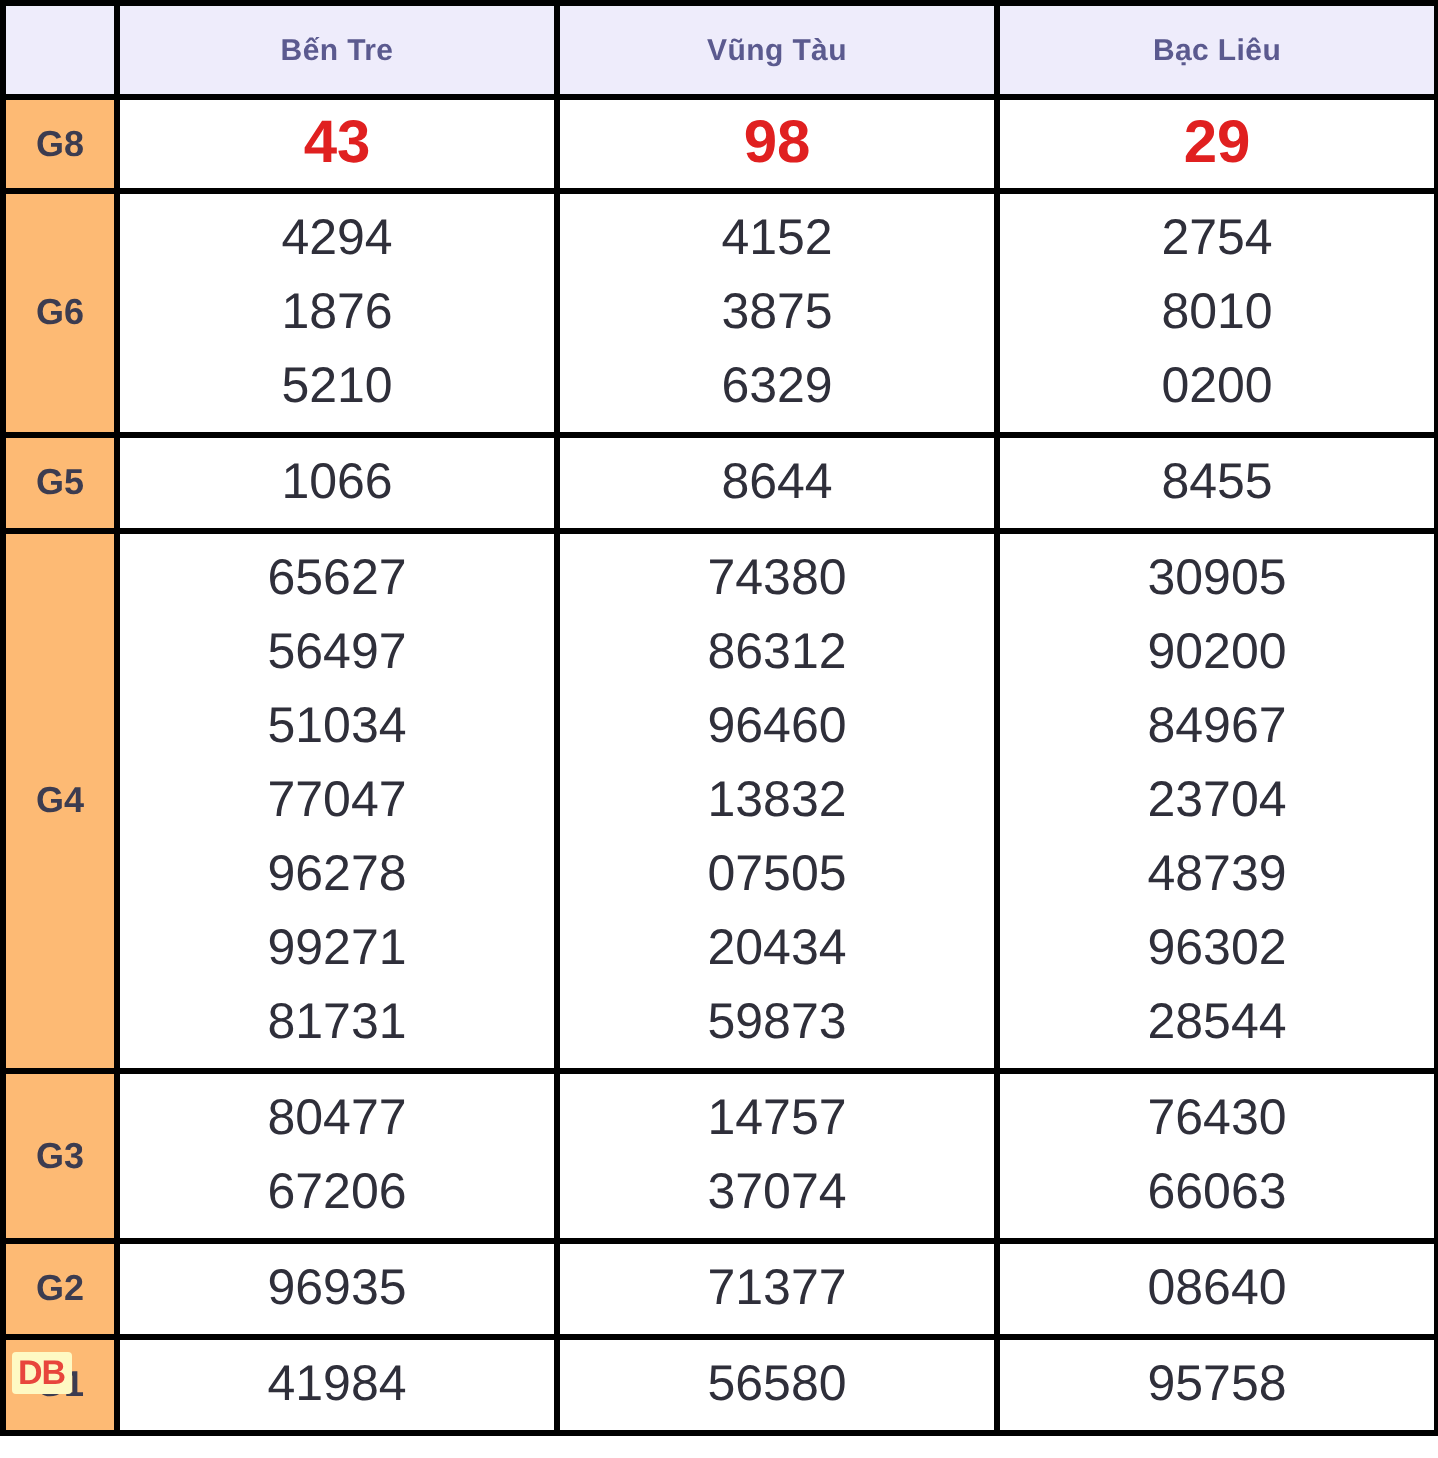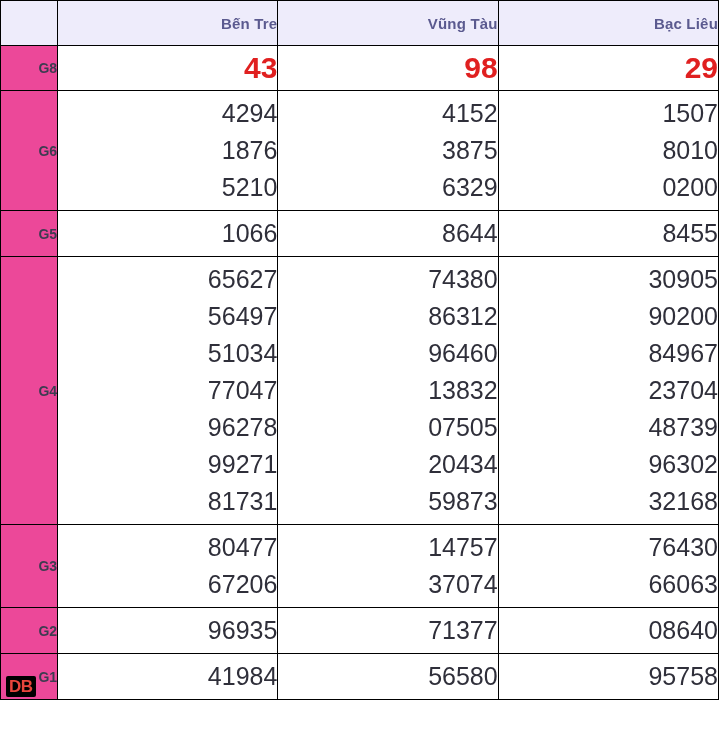--- a/index.html
+++ b/index.html
@@ -12,43 +12,43 @@
     width: 719px;
     height: 729px;
     overflow: hidden;
   }
   .lottery-table {
     border-collapse: collapse;
     width: 719px;
     table-layout: fixed;
   }
   .lottery-table td, .lottery-table th {
-    border: 1px solid #000000;
-    text-align: right;
+    border: 3px solid #000000;
+    text-align: center;
     vertical-align: middle;
     padding: 0;
   }
   col.label-col { width: 57px; }
   col.prov-col  { width: 220px; }
   
   thead th {
     background: #eeecfb;
     height: 44px;
     font-size: 15px;
     font-weight: bold;
     color: #5b5a8f;
     letter-spacing: 0.2px;
   }
   thead th.corner {
     background: #eeecfb;
   }
   
   td.rowlabel {
-    background: #ec4899;
-    font-size: 14px;
+    background: #fdba74;
+    font-size: 18px;
     font-weight: bold;
     color: #3c3c50;
   }
   
   td.vals {
     font-size: 25px;
     color: #2f2f3a;
     line-height: 37px;
     padding: 4px 0;
     font-weight: normal;
@@ -75,21 +75,21 @@
     pointer-events: none;
   }
   .wm-box {
     position: relative;
     width: 46px;
     height: 44px;
   }
   .wm-top {
     position: absolute;
     left: 0; top: 0;
-    background: #000000;
+    background: #fef9c3;
     color: #e8453c;
     font-weight: bold;
     font-size: 17px;
     line-height: 19px;
     padding: 1px 3px;
     border-radius: 2px;
     letter-spacing: -0.5px;
   }
   .wm-bottom {
     position: absolute;
@@ -142,21 +142,21 @@
         <span class="num">4294</span>
         <span class="num">1876</span>
         <span class="num">5210</span>
       </td>
       <td class="vals">
         <span class="num">4152</span>
         <span class="num">3875</span>
         <span class="num">6329</span>
       </td>
       <td class="vals">
-        <span class="num">1507</span>
+        <span class="num">2754</span>
         <span class="num">8010</span>
         <span class="num">0200</span>
       </td>
     </tr>
     <tr class="g5">
       <td class="rowlabel">G5</td>
       <td class="vals">
         <span class="num">1066</span>
       </td>
       <td class="vals">
@@ -186,21 +186,21 @@
         <span class="num">20434</span>
         <span class="num">59873</span>
       </td>
       <td class="vals">
         <span class="num">30905</span>
         <span class="num">90200</span>
         <span class="num">84967</span>
         <span class="num">23704</span>
         <span class="num">48739</span>
         <span class="num">96302</span>
-        <span class="num">32168</span>
+        <span class="num">28544</span>
       </td>
     </tr>
     <tr class="g3">
       <td class="rowlabel">G3</td>
       <td class="vals">
         <span class="num">80477</span>
         <span class="num">67206</span>
       </td>
       <td class="vals">
         <span class="num">14757</span>

